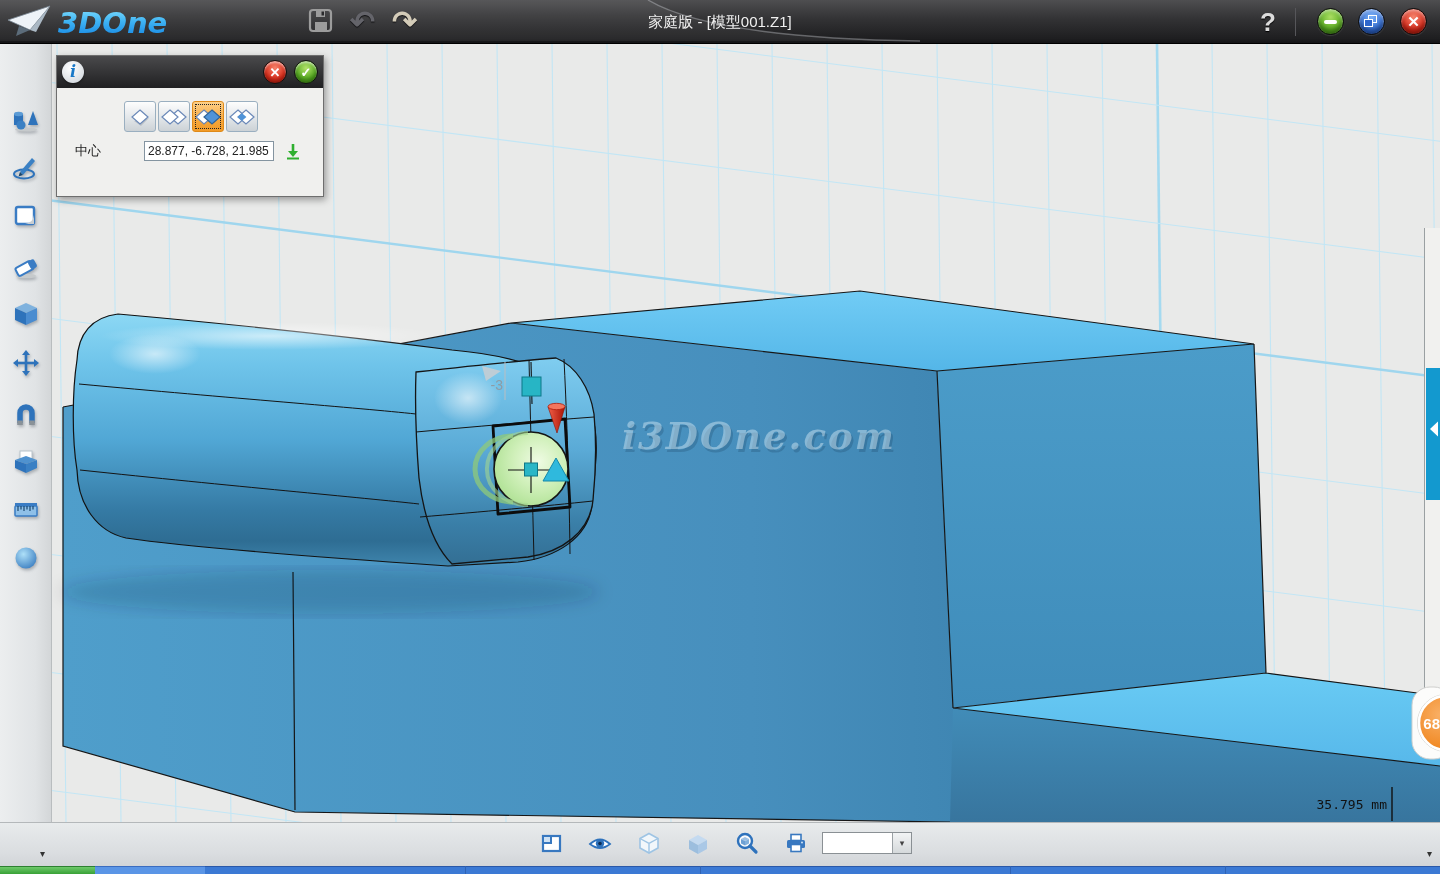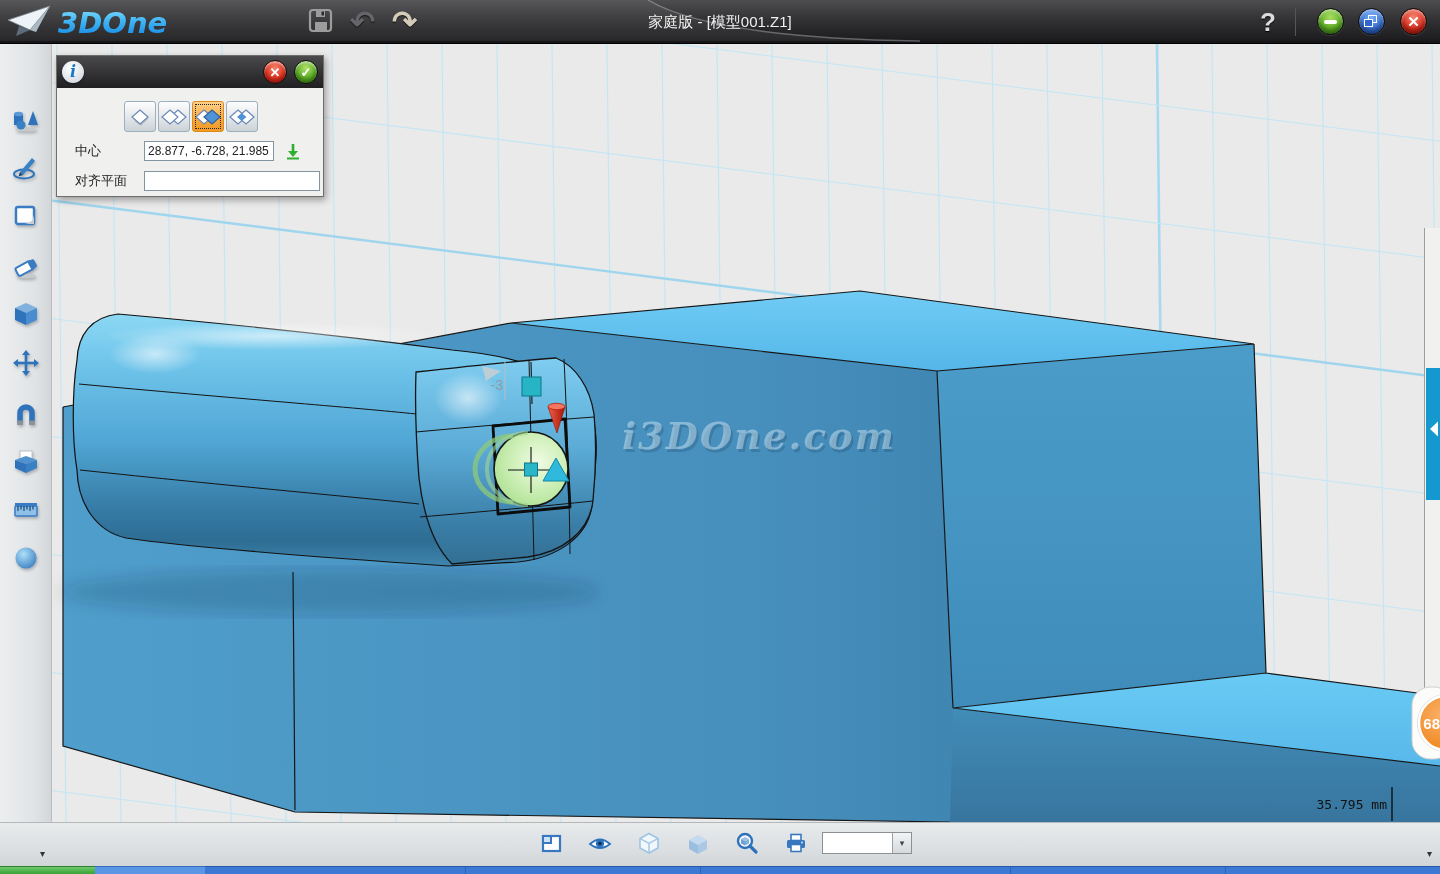--- a/index.html
+++ b/index.html
@@ -403,24 +403,20 @@
   </div>
   <div id="row-center" class="fld-row">
     <span class="fld-lbl">中心</span>
     <input id="center-input" class="fld-input" value="28.877, -6.728, 21.985" style="">
     <svg id="import-arrow" width="18" height="18">
       <path d="M9,2 V10" stroke="#2faf2f" stroke-width="2.6"></path>
       <polygon points="4,9 14,9 9,15" fill="#2faf2f"></polygon>
       <path d="M3,16.5 H15" stroke="#2faf2f" stroke-width="2"></path>
     </svg>
   </div>
-  <div id="row-align" class="fld-row">
-    <span class="fld-lbl">对齐平面</span>
-    <input id="align-input" class="fld-input" value="" style="">
-  </div>
 </div>
 
 <div id="bottombar"></div>
 <div id="p-medallion" class="medallion">P</div>
 <span id="p-caret" class="mini-caret">▾</span>
 <div id="bb-icons">
   <svg class="bb-ico">
     <rect x="4" y="5" width="17" height="15" fill="#ffffff" stroke="#3878c0" stroke-width="2.2"></rect>
     <rect x="4" y="5" width="8" height="7" fill="#cfe2f4" stroke="#3878c0" stroke-width="2"></rect>
   </svg>

